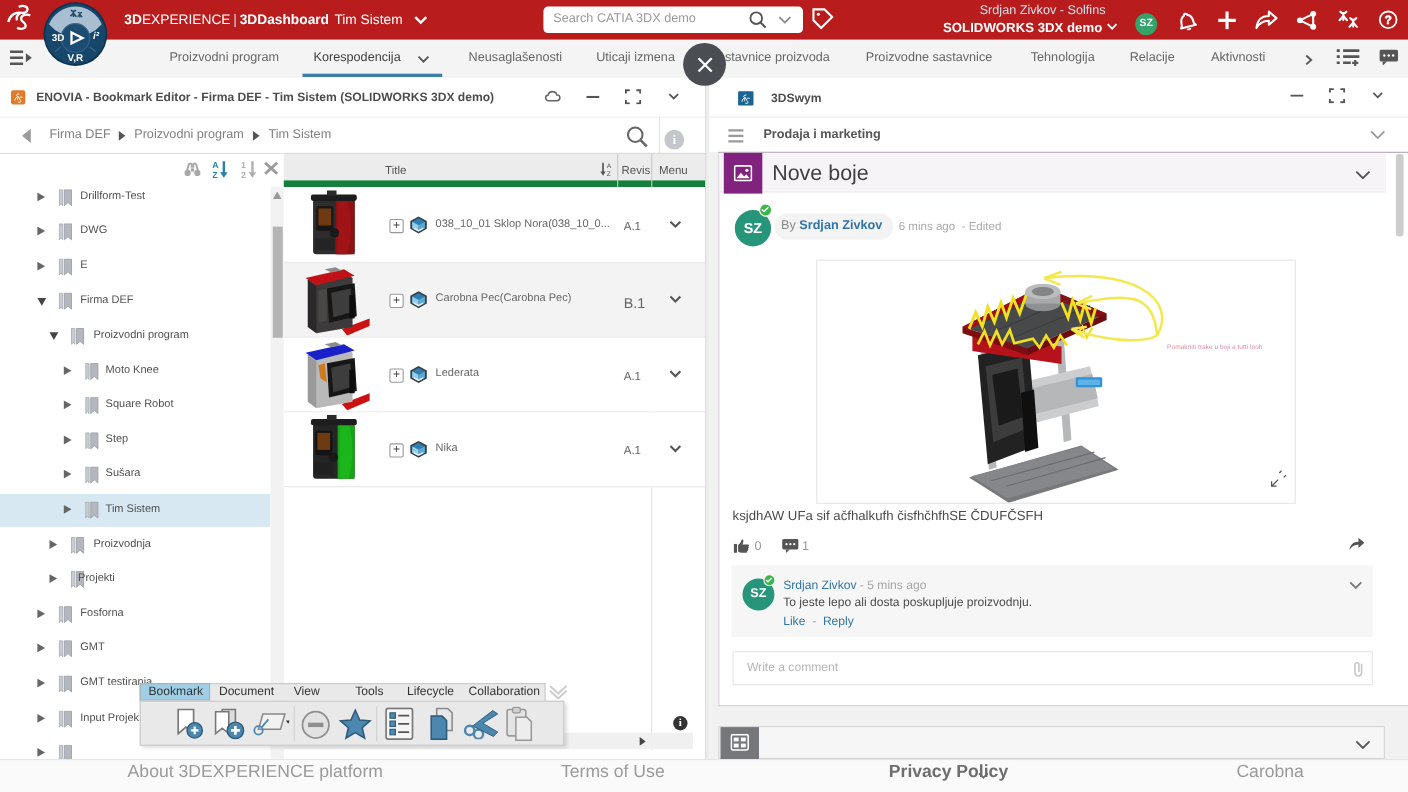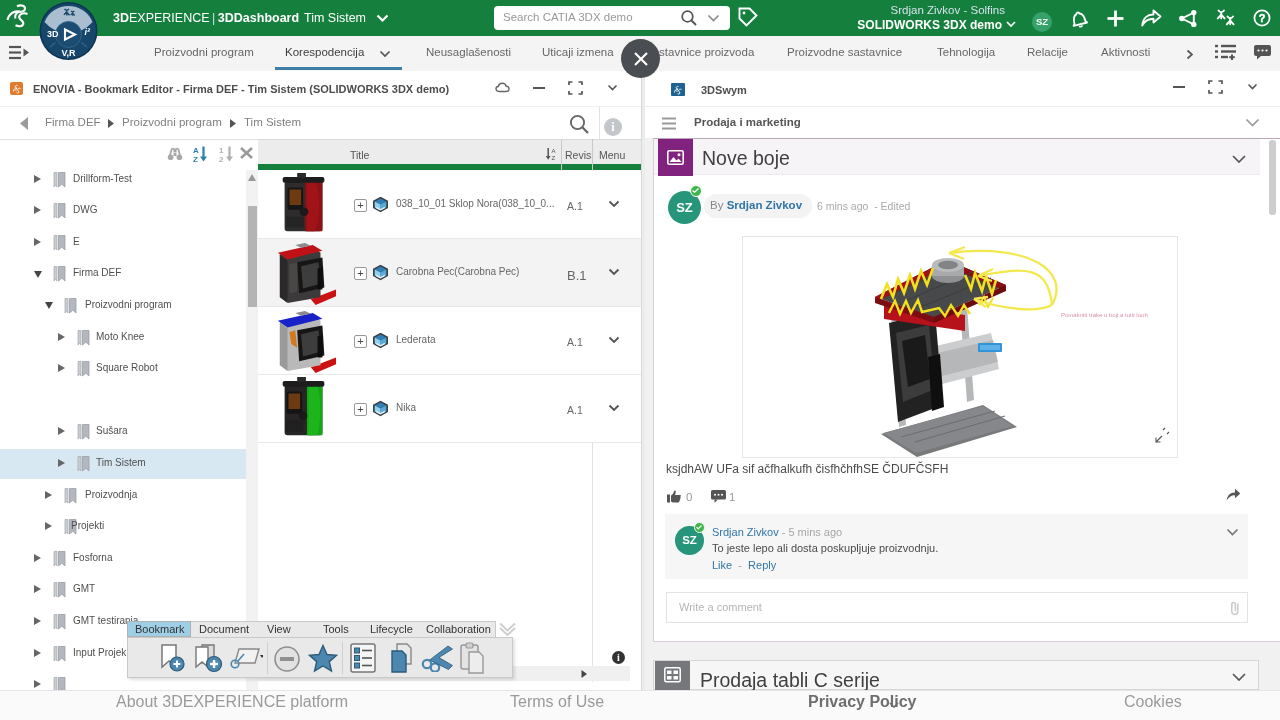--- a/index.html
+++ b/index.html
@@ -1,19 +1,19 @@
 <!DOCTYPE html>
 <html><head>
 <meta charset="utf-8">
 <style>
 * { margin:0; padding:0; box-sizing:border-box; }
 html,body { width:1280px; height:720px; overflow:hidden; }
 body { font-family:"Liberation Sans", sans-serif; position:relative; background:#fff; }
 .abs { position:absolute; }
-#topbar { position:absolute; left:0; top:0; width:1280px; height:36px; background:#15803d; z-index:30; }
+#topbar { position:absolute; left:0; top:0; width:1280px; height:36px; background:#b91c1c; z-index:30; }
 #tabrow { position:absolute; left:0; top:36px; width:1280px; height:35px; background:#f4f4f4; z-index:20; }
 .tab { position:absolute; top:46px; font-size:11.5px; color:#666; white-space:nowrap; z-index:21; }
 #leftwin { position:absolute; left:0; top:74px; width:642px; height:616px; background:#fff; }
 #rightwin { position:absolute; left:645px; top:74px; width:635px; height:616px; background:#fff; }
 #footer { position:absolute; left:0; top:690px; width:1280px; height:30px; background:#fafafa; border-top:1px solid #e6e6e6; z-index:40; }
 .flink { position:absolute; top:2px; font-size:16px; color:#9a9a9a; }
 .ic { position:absolute; }
 svg { display:block; }
 .tri-c { position:absolute; width:0; height:0; border-left:7px solid #666; border-top:4.8px solid transparent; border-bottom:4.8px solid transparent; }
 .tri-o { position:absolute; width:0; height:0; border-top:7px solid #444; border-left:4.8px solid transparent; border-right:4.8px solid transparent; }
@@ -293,20 +293,28 @@
         <div class="tlabel" style="left:96px;top:8px;">Moto Knee</div>
       </div>
       <div style="position: absolute; left: 0px; width: 246px; height: 30px; top: 184.1px;">
         <div class="tri-c" style="left:58px;top:10px;"></div>
         <svg class="ic" style="left:77px;top:7px;" width="13" height="16" viewBox="0 0 13 16">
     <path d="M1 0.5 L4 0.5 L4 15 L2.5 13 L1 15 Z" fill="#c9cdd2" stroke="#a9aeb5" stroke-width="0.8"></path>
     <path d="M5.5 0.5 L12 0.5 L12 15 L8.8 12.2 L5.5 15 Z" fill="#b4b8be" stroke="#9aa0a8" stroke-width="0.8"></path>
   </svg>
         <div class="tlabel" style="left:96px;top:8px;">Square Robot</div>
       </div>
+      <div style="position: absolute; left: 0px; width: 246px; height: 30px; top: 215.7px;">
+        <div class="tri-c" style="left:58px;top:10px;"></div>
+        <svg class="ic" style="left:77px;top:7px;" width="13" height="16" viewBox="0 0 13 16">
+    <path d="M1 0.5 L4 0.5 L4 15 L2.5 13 L1 15 Z" fill="#c9cdd2" stroke="#a9aeb5" stroke-width="0.8"></path>
+    <path d="M5.5 0.5 L12 0.5 L12 15 L8.8 12.2 L5.5 15 Z" fill="#b4b8be" stroke="#9aa0a8" stroke-width="0.8"></path>
+  </svg>
+        <div class="tlabel" style="left:96px;top:8px;">Step</div>
+      </div>
       <div style="position: absolute; left: 0px; width: 246px; height: 30px; top: 247.3px;">
         <div class="tri-c" style="left:58px;top:10px;"></div>
         <svg class="ic" style="left:77px;top:7px;" width="13" height="16" viewBox="0 0 13 16">
     <path d="M1 0.5 L4 0.5 L4 15 L2.5 13 L1 15 Z" fill="#c9cdd2" stroke="#a9aeb5" stroke-width="0.8"></path>
     <path d="M5.5 0.5 L12 0.5 L12 15 L8.8 12.2 L5.5 15 Z" fill="#b4b8be" stroke="#9aa0a8" stroke-width="0.8"></path>
   </svg>
         <div class="tlabel" style="left:96px;top:8px;">Sušara</div>
       </div>
       <div style="position: absolute; left: 0px; width: 246px; height: 30px; top: 278.9px; background: rgb(215, 232, 242);">
         <div class="tri-c" style="left:58px;top:10px;"></div>
@@ -717,30 +725,29 @@
   <div class="abs" style="left:8px;top:586px;width:606px;height:30px;background:#f6f6f6;border:1px solid #d5d5d5;overflow:visible;">
     <div class="abs" style="left:1px;top:0px;width:35px;height:29px;background:#75777a;">
       <svg class="ic" style="left:9px;top:6px;" width="17" height="16" viewBox="0 0 17 16">
           <rect x="0.8" y="0.8" width="15.4" height="14" rx="1.5" fill="none" stroke="#fff" stroke-width="1.5"></rect>
           <rect x="3" y="3.5" width="4.5" height="3.5" fill="#fff"></rect>
           <rect x="9.5" y="3.5" width="4.5" height="3.5" fill="#fff"></rect>
           <rect x="3" y="9" width="4.5" height="3.5" fill="#fff"></rect>
           <rect x="9.5" y="9" width="4.5" height="3.5" fill="#fff"></rect>
         </svg>
     </div>
-    <div class="abs" style="left:46px;top:8px;font-size:19.5px;color:#3f3f3f;">Prodaja tabli C serije</div>
     <svg class="ic" style="left:578px;top:12px;" width="14" height="8" viewBox="0 0 14 8">
         <path d="M1 1 L7 7 L13 1" fill="none" stroke="#555" stroke-width="1.7"></path>
       </svg>
   </div>
 
   <div class="abs" style="left:624px;top:66px;width:7px;height:75px;background:#cdcdcd;border-radius:3px;"></div>
 </div>
 
 <div id="footer">
   <div class="flink" style="left:116px;">About 3DEXPERIENCE platform</div>
   <div class="flink" style="left:510px;">Terms of Use</div>
   <div class="flink" style="left:808px;color:#6e6e6e;font-weight:bold;">Privacy Policy</div>
   <svg class="ic" style="left:889px;top:11px;" width="10" height="7" viewBox="0 0 10 7">
       <path d="M1 1 L5 5 L9 1" fill="none" stroke="#6e6e6e" stroke-width="1.6"></path>
     </svg>
-  <div class="flink" style="left:1124px;">Cookies</div>
+  <div class="flink" style="left:1124px;">Carobna</div>
 </div>
 
 </body></html>

